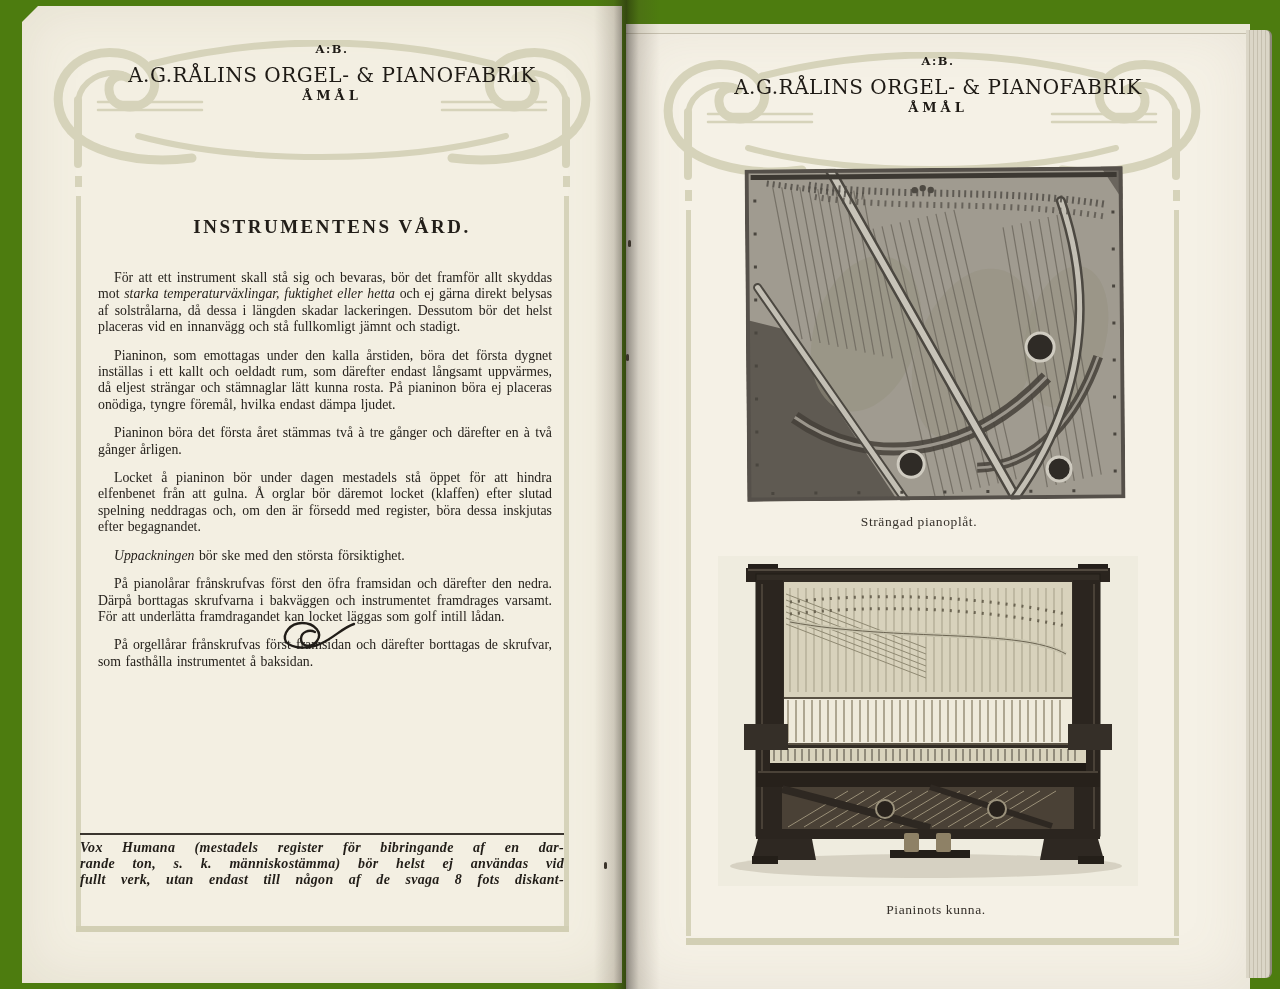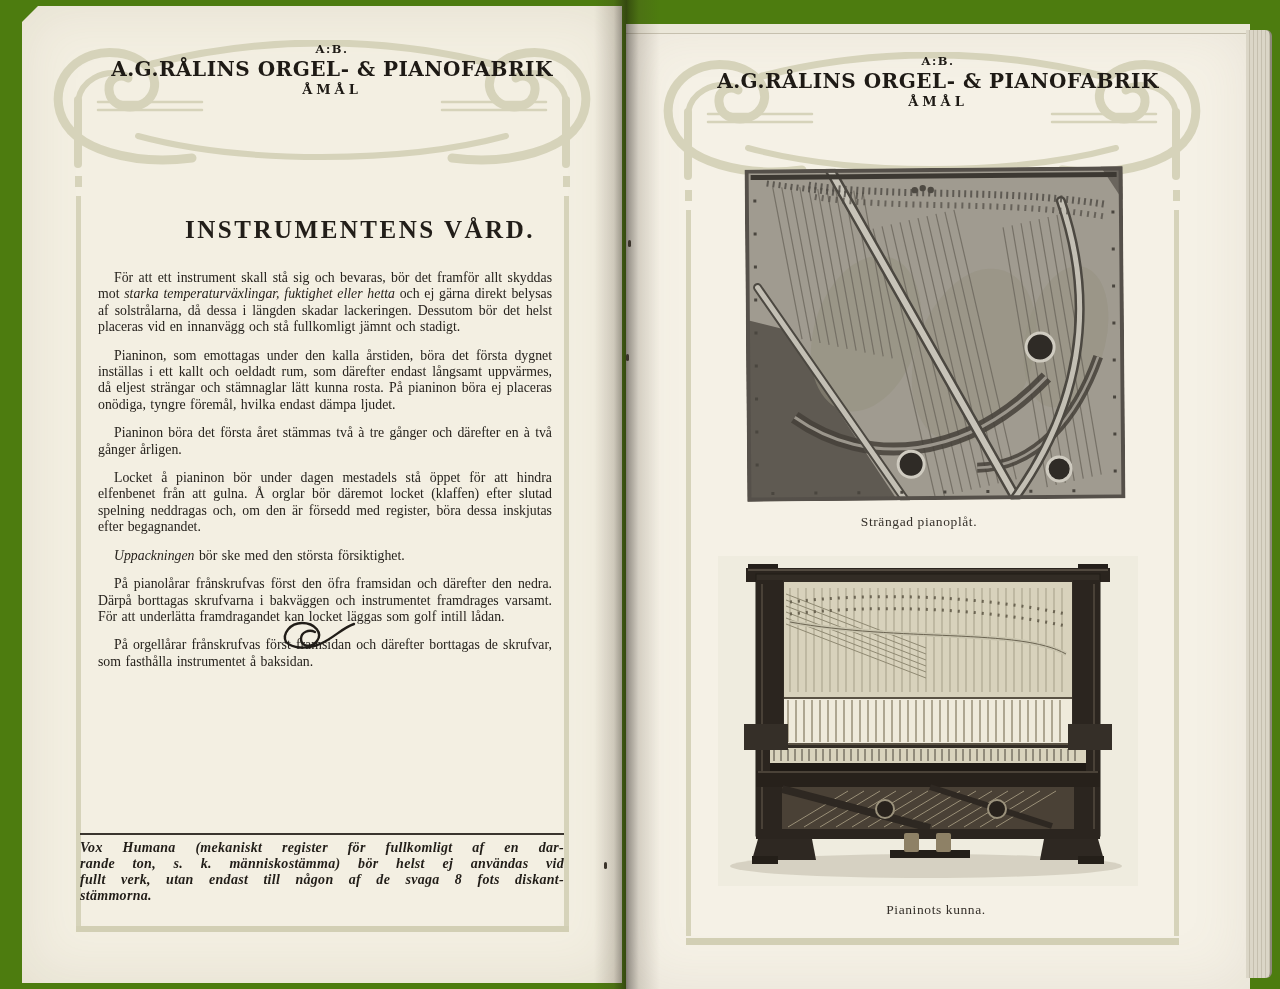--- a/index.html
+++ b/index.html
@@ -15,25 +15,25 @@
               border-bottom:1px solid #c6c0ae;}
   
   .ornament{position:absolute;}
   .v-line{position:absolute;width:5px;background:#d6d3ba;}
   .v-square{position:absolute;width:7px;height:11px;background:#d6d3ba;}
   .h-bar{position:absolute;height:6px;background:#d2cfb4;}
   
   .masthead{position:absolute;text-align:center;color:#1e1a15;
             font-family:"DejaVu Serif","Liberation Serif",serif;}
   .mast-prefix{font-size:11.5px;font-weight:700;letter-spacing:1.5px;}
-  .mast-name{font-size:20px;font-weight:700;letter-spacing:.5px;margin-top:1px;}
+  .mast-name{font-size:20px;font-weight:400;letter-spacing:.5px;margin-top:7px;}
   .mast-city{font-size:13px;font-weight:700;letter-spacing:4px;margin-top:1px;}
   
   .heading{position:absolute;left:60px;width:500px;text-align:center;
-           font-size:25px;font-weight:700;letter-spacing:2.5px;color:#221e19;padding-left:28px;}
+           font-size:19px;font-weight:700;letter-spacing:2.5px;color:#221e19;}
   .bodycol{position:absolute;left:64px;top:252px;width:478px;
            font-size:13.8px;line-height:16.4px;word-spacing:1px;}
   .body-p{margin:12px;text-indent:16px;text-align:justify;}
   .body-p em{font-style:italic;}
   .fn-rule{position:absolute;left:58px;top:827px;width:484px;height:2px;background:#3a352e;}
   .footnote{position:absolute;left:58px;top:834px;width:484px;
             font-weight:700;font-style:italic;font-size:14px;line-height:15.9px;
             letter-spacing:.3px;word-spacing:2px;color:#211d18;}
   .fn-line{text-align:justify;text-align-last:justify;}
   .fn-line.last{text-align-last:left;}
@@ -101,24 +101,23 @@
 
     <svg class="flourish" style="left:256px;top:606px;" width="90" height="42" viewBox="0 0 90 42">
       <g stroke="#211d18" fill="none" stroke-width="2.4" stroke-linecap="round">
         <path d="M8,30 C14,36 28,38 42,32 C56,26 64,16 76,12"></path>
         <path d="M8,30 C4,22 12,11 24,11 C37,11 45,21 39,29 C34,36 23,35 23,27 C23,20 31,17 37,20"></path>
       </g>
     </svg>
 
     <div class="fn-rule"></div>
     <div class="footnote">
-        <div class="fn-line">Vox Humana (mekaniskt register för fullkomligt af en dar-</div>
+        <div class="fn-line">Vox Humana (mestadels register för bibringande af en dar-</div>
         <div class="fn-line">rande ton, s. k. människostämma) bör helst ej användas vid</div>
         <div class="fn-line">fullt verk, utan endast till någon af de svaga 8 fots diskant-</div>
-        <div class="fn-line last">stämmorna.</div>
       </div>
 
     <div class="pageno" style="left:54px;top:932px;width:493px;margin-top:48px;">— 10 —</div>
   </div>
 
   <div class="page" id="right-page">
     <div class="under-edge"></div>
 
     <svg class="ornament" style="left:26px;top:28px;" width="560" height="132" viewBox="0 0 560 132">
       <g stroke="#d6d3ba" fill="none" stroke-linecap="round">

